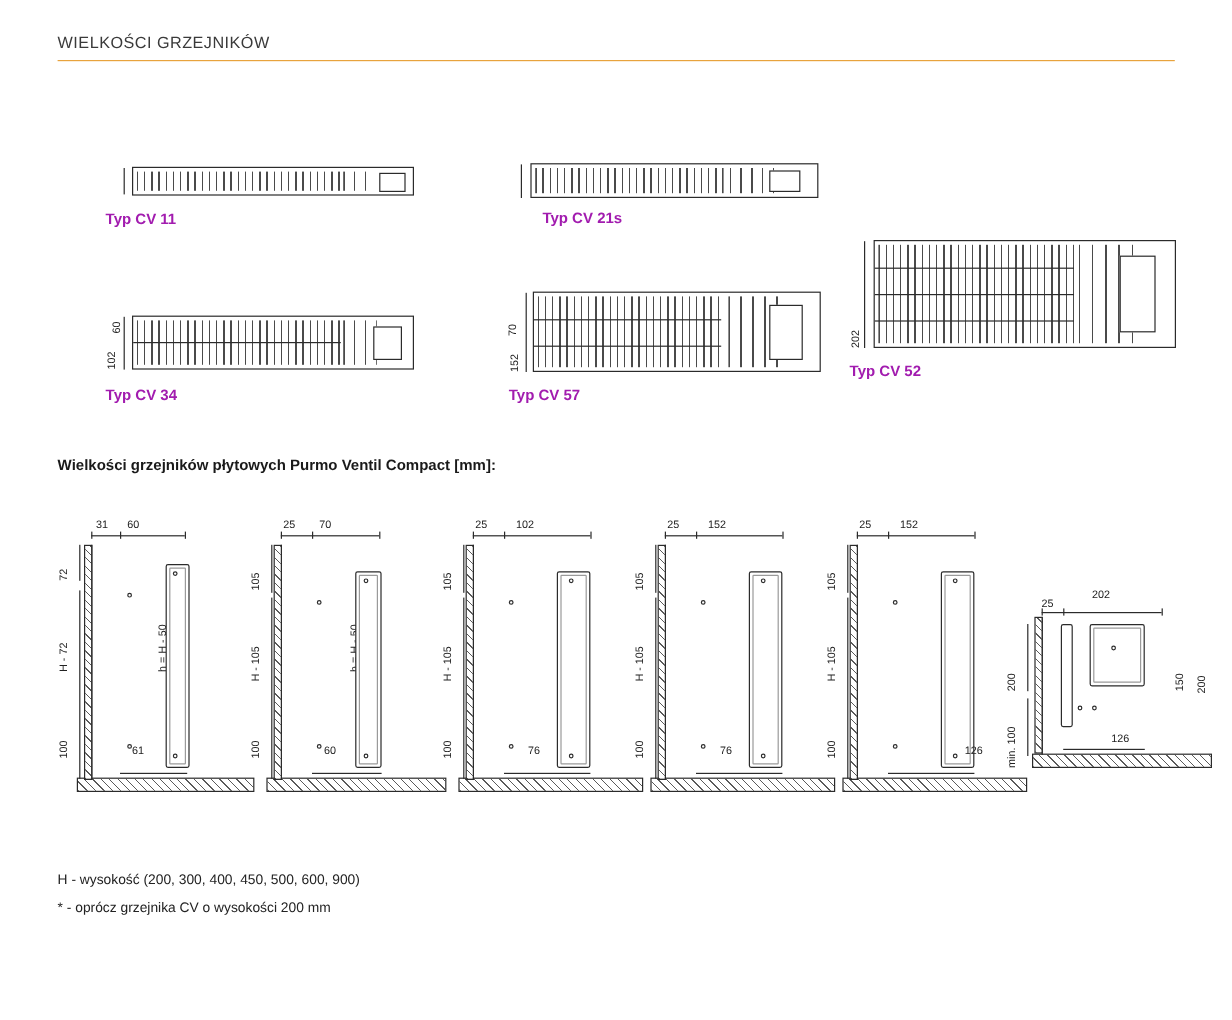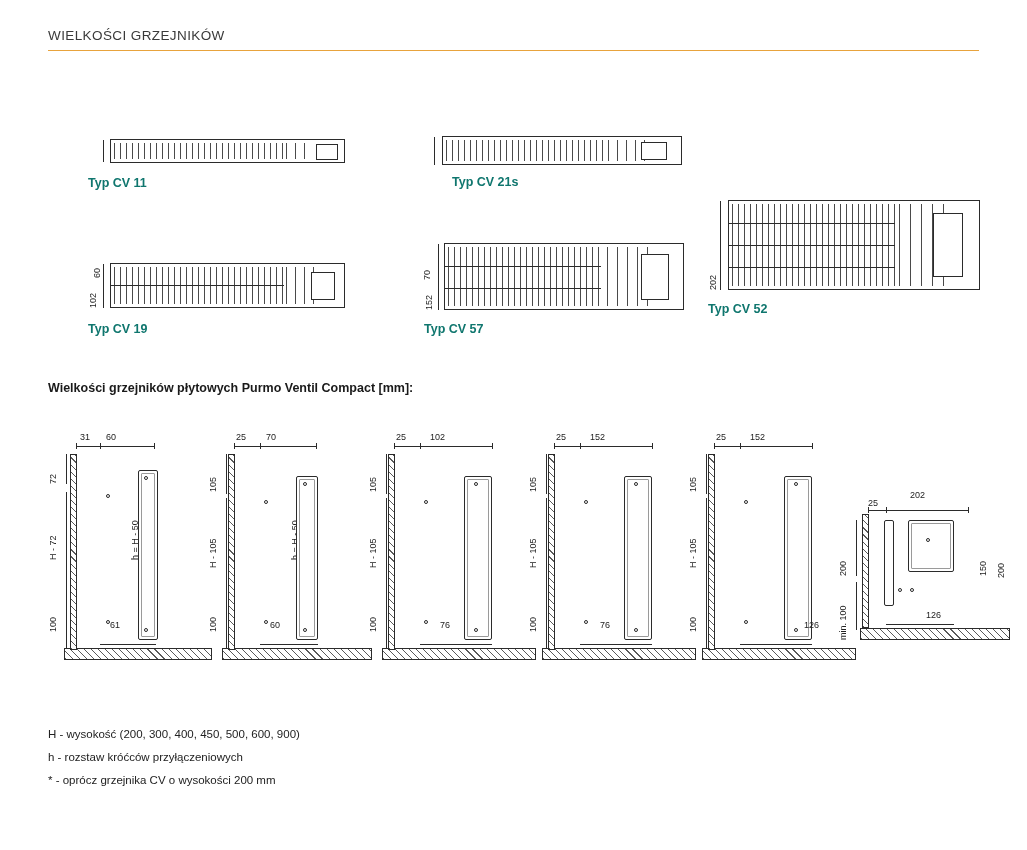--- a/index.html
+++ b/index.html
@@ -39,21 +39,21 @@
   .dimlabel {
     position:absolute; font-size:9px; color:#222;
     font-family:"Liberation Sans", sans-serif;
   }
   .dimlabel.vert {
     transform:rotate(-90deg);
     transform-origin:left top;
     white-space:nowrap;
   }
   .typelabel {
-    position:absolute; font-size:12.5px; font-weight:600; color:#0f766e;
+    position:absolute; font-size:12.5px; font-weight:600; color:#a21caf;
   }
 
   
   .topblock { position:absolute; }
   .topblock .body {
     position:absolute; left:0; top:0;
     border:1.3px solid #2b2b2b; background:#fff;
   }
   .zig2 {
     position:absolute; top:3px; bottom:3px; left:3px; right:3px;
@@ -132,21 +132,21 @@
   <div class="dimlabel vert" style="left:40px; top:56px;">102</div>
   <div class="tick" style="left:55px; top:12px; height:44px;"></div>
   <div class="topblock" style="left:62px; top:11px; width:235px; height:45px;">
     <div class="body" style="width:235px; height:45px;">
       <div class="zig2" style="right:60px;"></div>
       <div class="panelline" style="top:21px; left:0; right:60px;"></div>
       <div class="zig2" style="left:175px; right:30px; background:repeating-linear-gradient(to right,#4a4a4a 0,#4a4a4a 1.2px,#fff 1.2px,#fff 9px);"></div>
       <div class="bracket" style="left:200px; top:8px; width:24px; height:28px;"></div>
     </div>
   </div>
-  <div class="typelabel" style="left:40px; top:70px;">Typ CV 19</div>
+  <div class="typelabel" style="left:40px; top:70px;">Typ CV 34</div>
 </div>
 
 <div class="diag" style="left:392px; top:232px; width:330px; height:110px;">
   <div class="dimlabel vert" style="left:32px; top:78px;">152</div>
   <div class="tick" style="left:46px; top:12px; height:66px;"></div>
   <div class="topblock" style="left:52px; top:11px; width:240px; height:67px;">
     <div class="body" style="width:240px; height:67px;">
       <div class="zig2" style="right:82px;"></div>
       <div class="panelline" style="top:22px; left:0; right:82px;"></div>
       <div class="panelline" style="top:44px; left:0; right:82px;"></div>
@@ -383,15 +383,14 @@
   <div class="dot" style="left:88px; top:48px;"></div>
   <div class="dot" style="left:60px; top:98px;"></div>
   <div class="dot" style="left:72px; top:98px;"></div>
 
   <div class="dimlabel" style="left:88px; top:120px;">126</div>
   <div class="hline" style="left:48px; top:134px; width:68px;"></div>
 </div>
 
 <div class="notes">
   <div>H - wysokość (200, 300, 400, 450, 500, 600, 900)</div>
-  <div>h - rozstaw króćców przyłączeniowych</div>
   <div>* - oprócz grzejnika CV o wysokości 200 mm</div>
 </div>
 
 </body></html>

